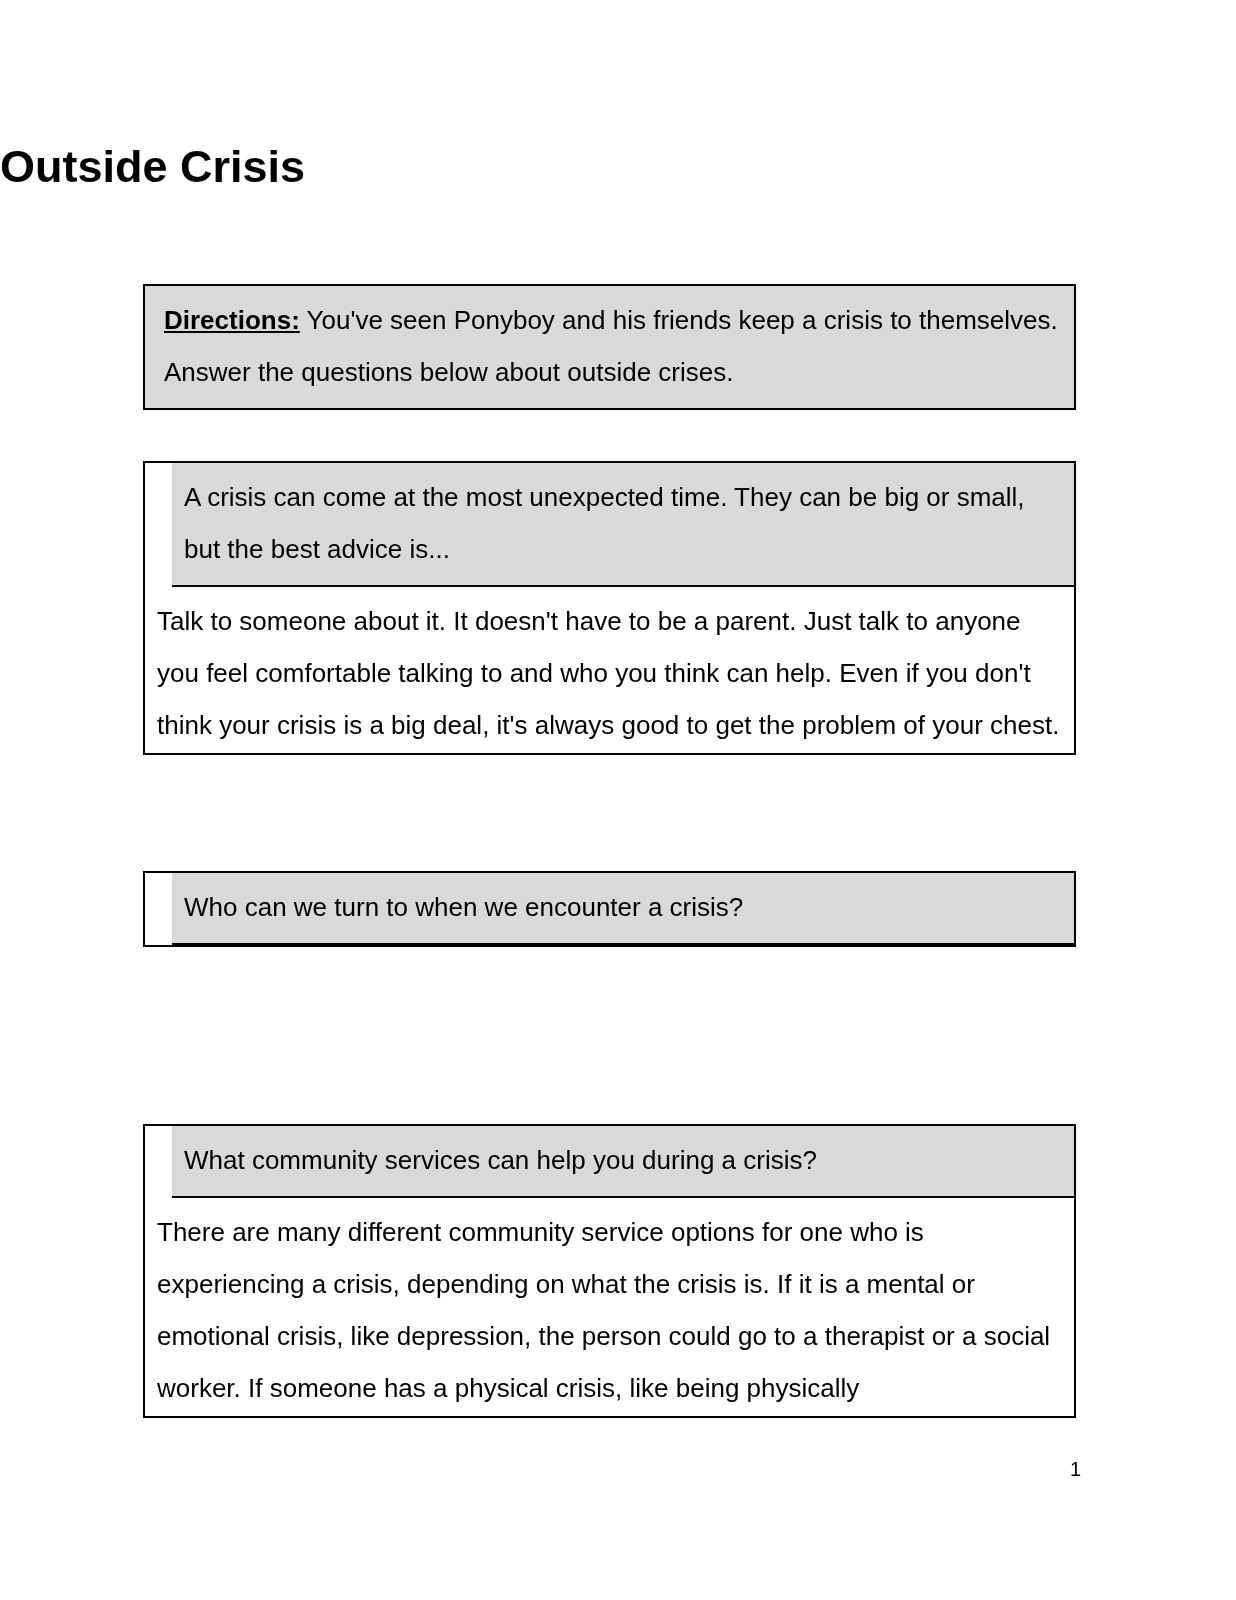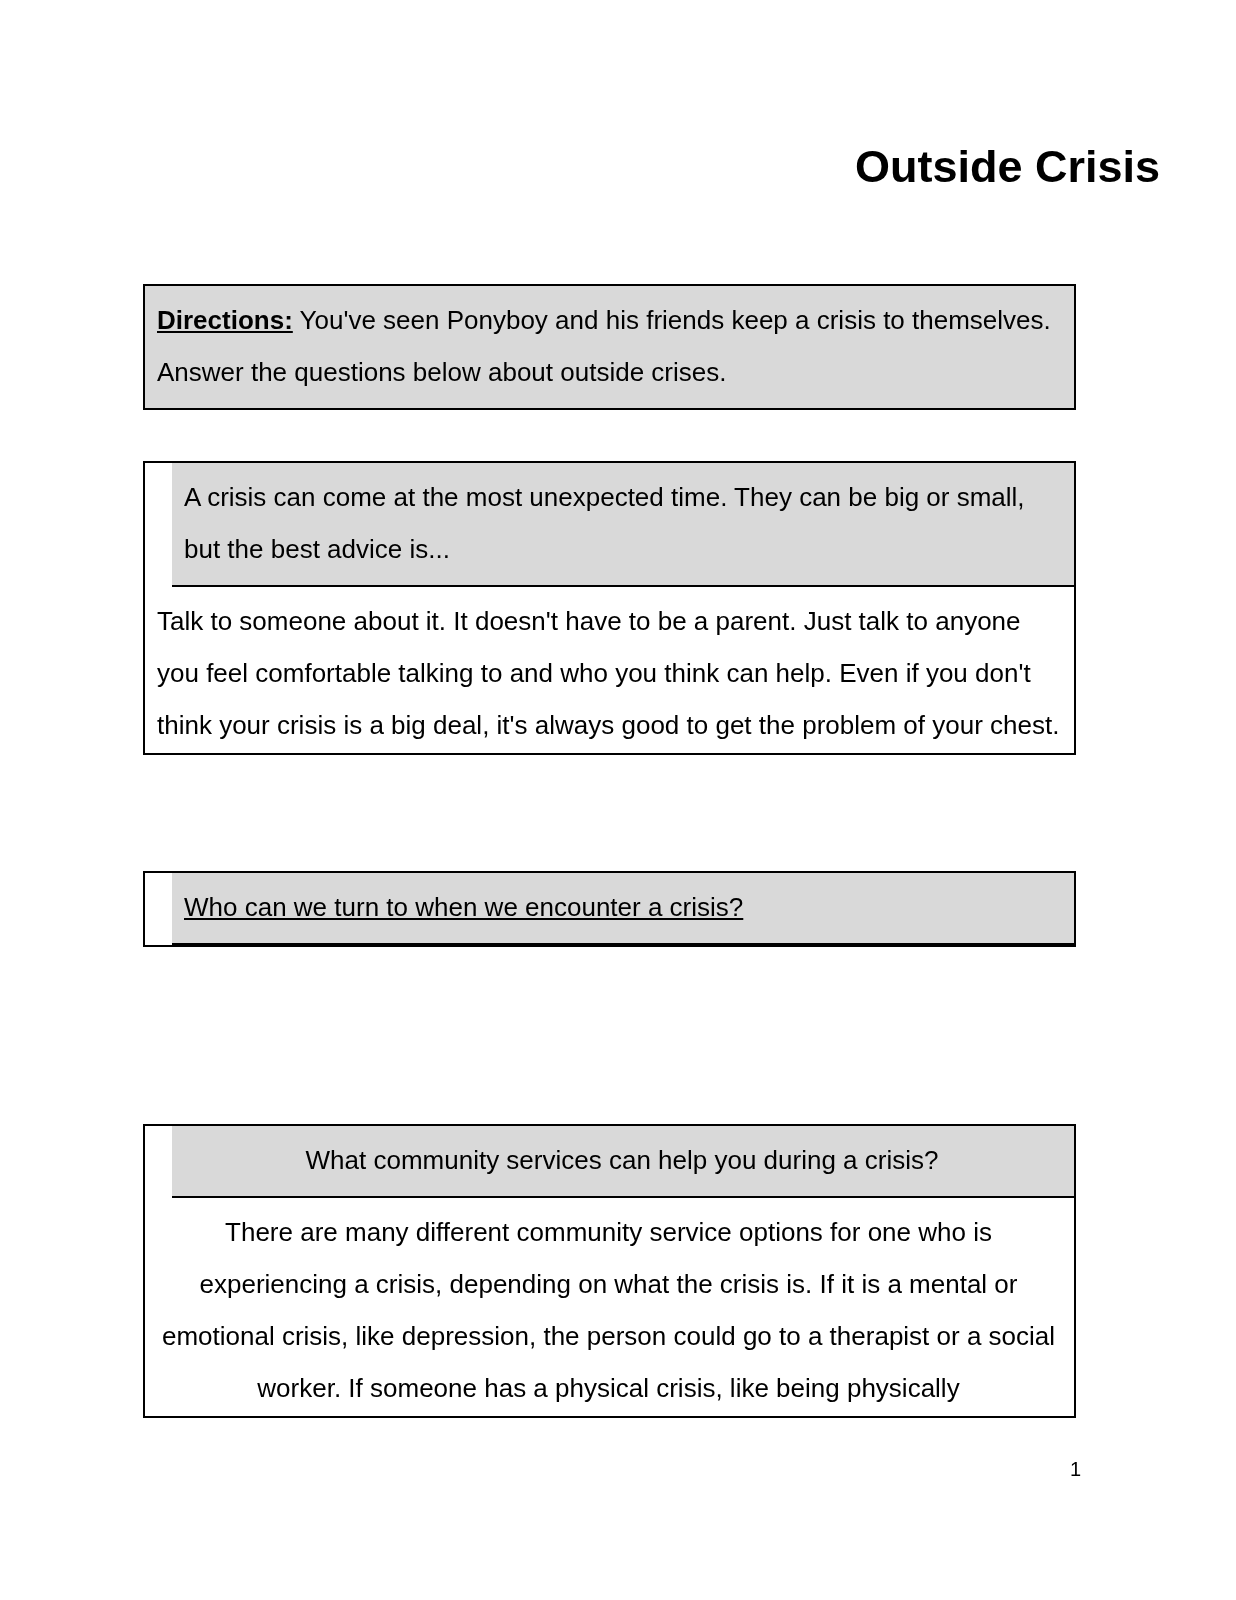--- a/index.html
+++ b/index.html
@@ -9,21 +9,21 @@
     height: 1600px;
     position: relative;
     font-family: "Liberation Sans", sans-serif;
     color: #000000;
   }
   .doc-title {
     position: absolute;
     top: 141px;
     left: 0;
     width: 1160px;
-    text-align: right;
+    text-align: left;
     font-size: 45px;
     font-weight: bold;
     letter-spacing: 0px;
   }
   .box {
     position: absolute;
     left: 143px;
     width: 933px;
     border: 2px solid #000000;
     font-size: 26px;
@@ -35,30 +35,30 @@
     padding: 8px 14px 10px 12px;
     border-bottom: 2px solid #000000;
     margin-left: 27px;
   }
   .box-body {
     background: #ffffff;
     padding: 8px 14px 2px 12px;
   }
   .directions-box {
     background: #d9d9d9;
-    padding: 8px 14px 10px 12px;
+    padding: 8px 14px 10px 19px;
   }
   .directions-label {
     font-weight: bold;
     text-decoration: underline;
   }
   .pos-directions { top: 284px; }
   .pos-section-1 { top: 461px; }
-  .pos-section-2 { top: 871px; text-decoration: underline; }
-  .pos-section-3 { top: 1124px; text-align: center; }
+  .pos-section-2 { top: 871px; }
+  .pos-section-3 { top: 1124px; }
   .page-number {
     position: absolute;
     top: 1458px;
     left: 1070px;
     font-size: 20px;
   }
 </style>
 </head>
 <body>
 

